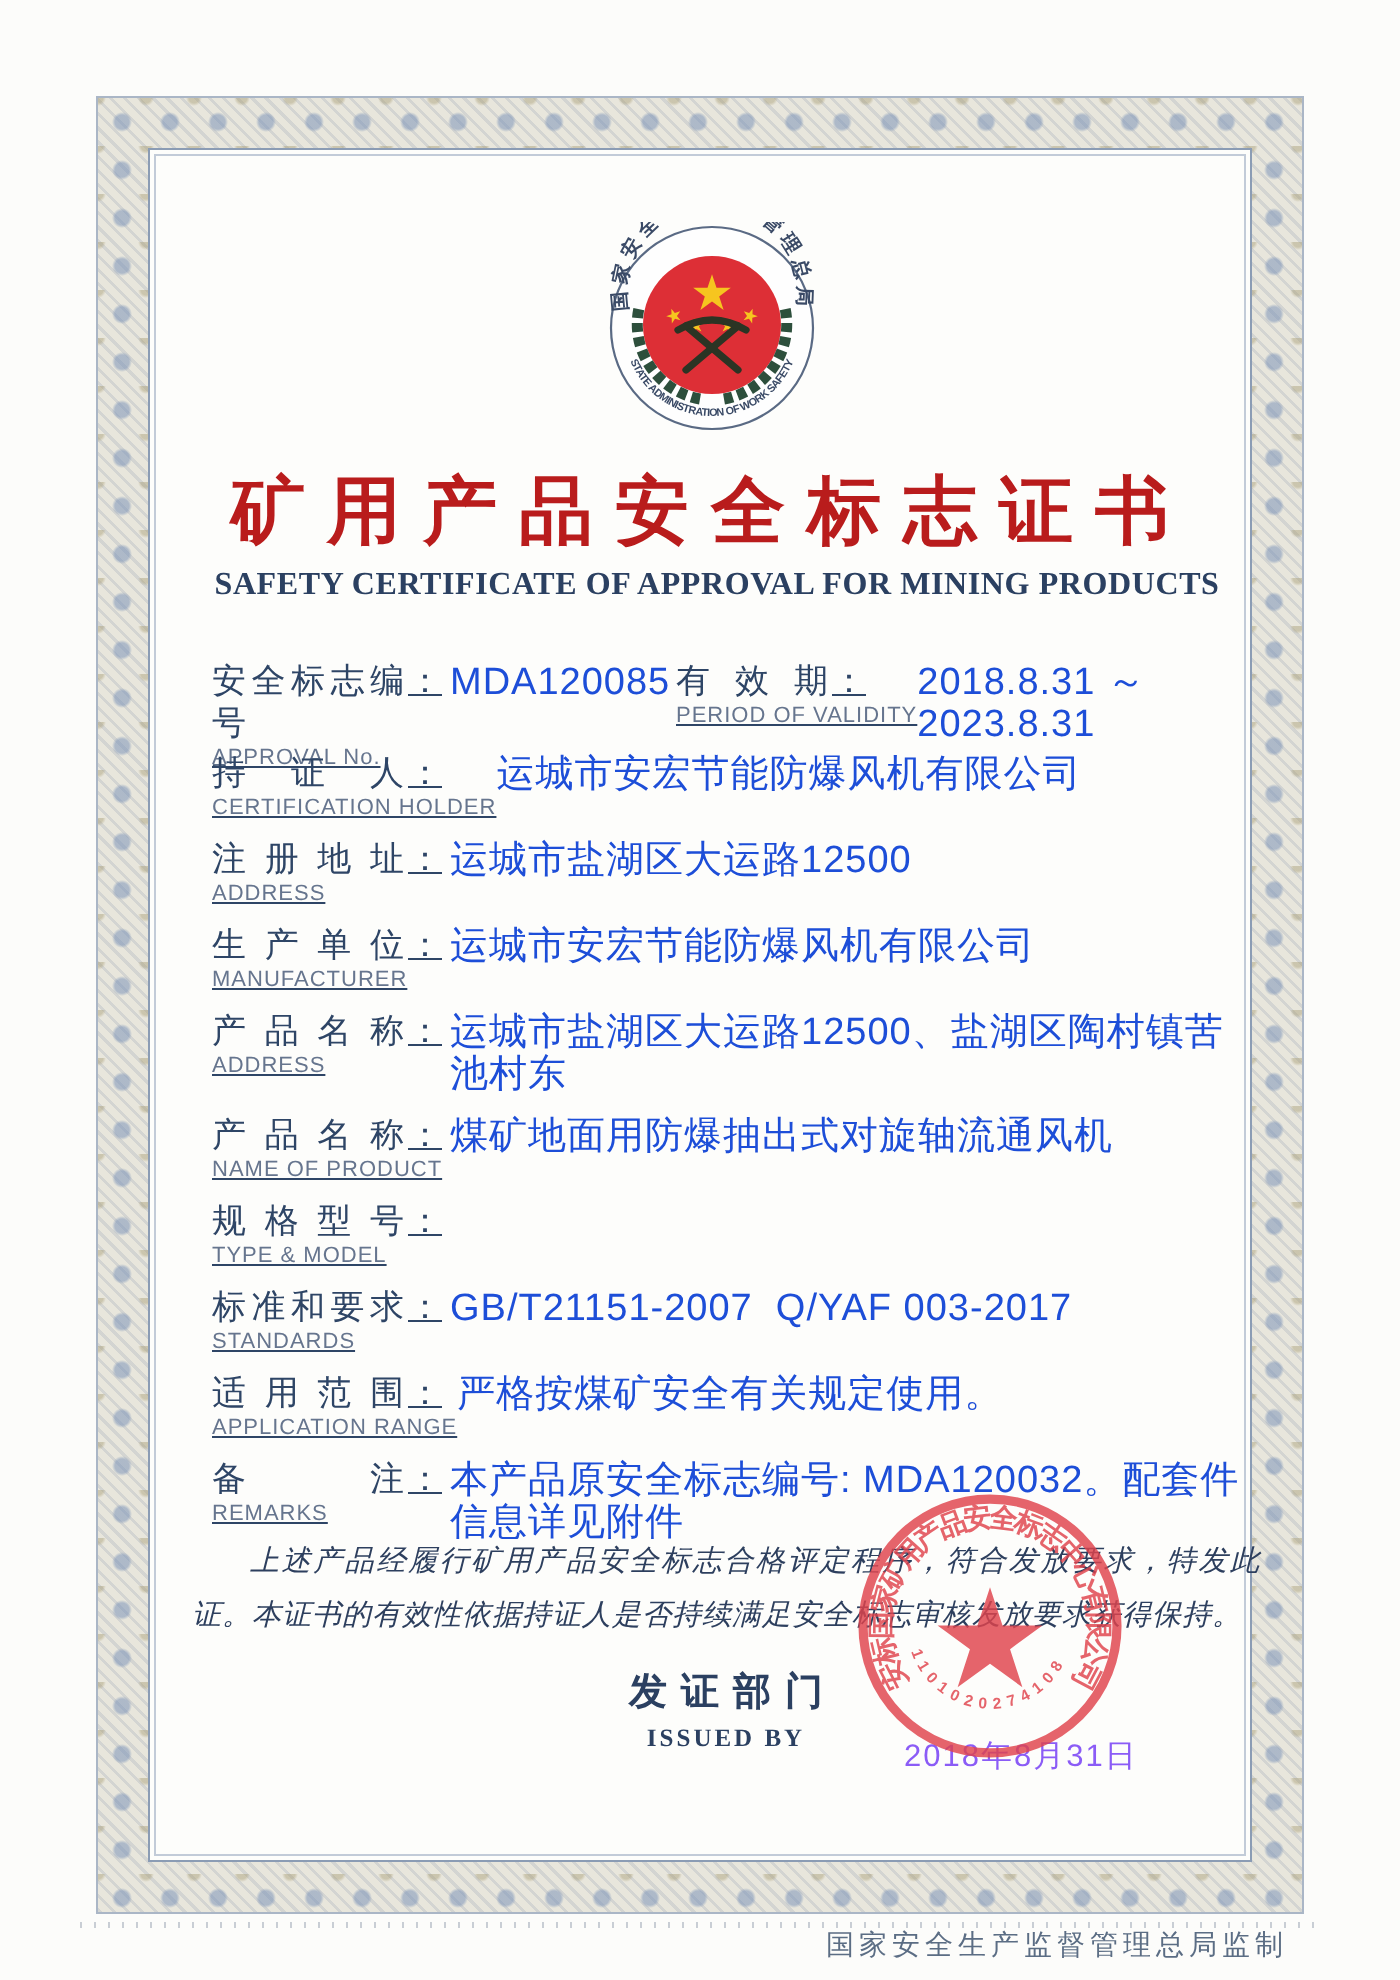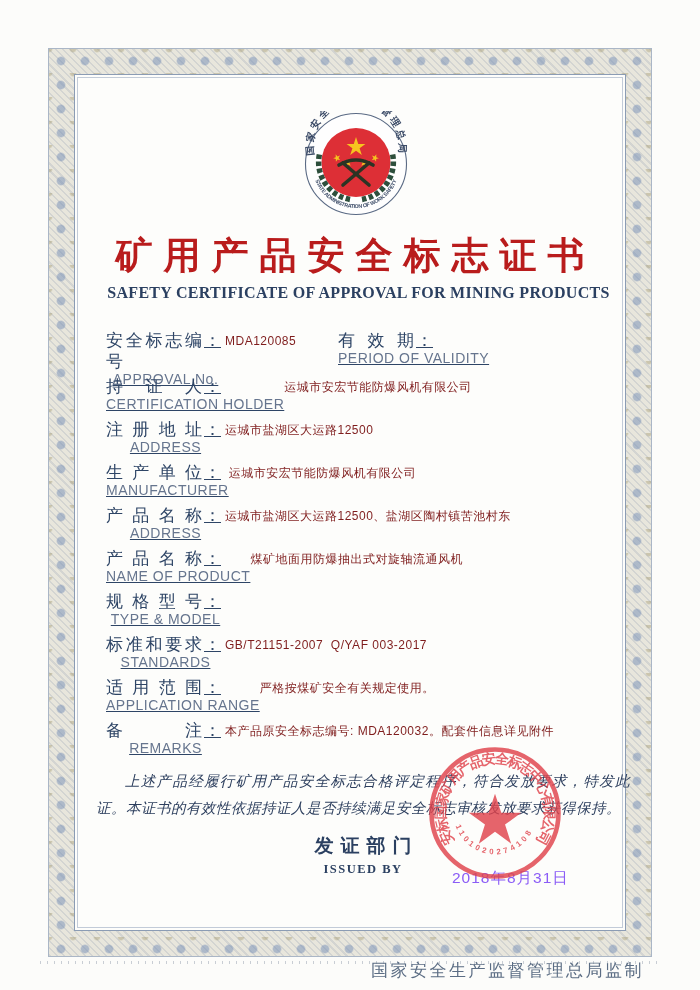--- a/index.html
+++ b/index.html
@@ -51,24 +51,24 @@
   .meta-validity { position:absolute; left:232px; top:0; }
   .fgroup { display:flex; align-items:flex-start; }
   .lblcol { flex:0 0 auto;text-decoration:underline; }
   .lbl {
     display:inline-block; width:96px; font-size:17px; color:#2e4566;
     text-align:justify; text-align-last:justify; vertical-align:top; line-height:21px;
   }
   .lbl-narrow { width:76px; }
   .colon { font-size:17px; line-height:21px; margin:0 4px 0 2px; color:#2e4566; }
   .en {
-    font-size:14px; color:#66758e; letter-spacing:0.5px; line-height:12px; margin-top:1px;text-align:center;
+    font-size:11px; color:#66758e; letter-spacing:0.5px; line-height:12px; margin-top:1px;
   }
   .val {
-    font-size:12px; color:#7f1d1d; line-height:21px; white-space:pre-wrap;
+    font-size:19px; color:#1d4ed8; line-height:21px; white-space:pre-wrap;
     letter-spacing:0.5px; padding-top:1px;
   }
   .fields { position:absolute; top:376px; left:106px; width:524px; }
   .frow { margin-bottom:9px; }
 
   .statement {
     position:absolute; top:768px; left:96px; width:534px;
     font-size:14.5px; line-height:27px; color:#2d3f5e;
     text-indent:2em; text-align:justify; letter-spacing:0.5px;font-style:italic;
   }
@@ -79,21 +79,21 @@
                font-family:"Liberation Serif","DejaVu Serif",serif; }
   .issue-date {
     position:absolute; top:868px; left:452px; font-size:15.5px; letter-spacing:1px; color:#8b5cf6;
   }
 
   .stamp { position:absolute; left:426px; top:744px; width:138px; height:138px; opacity:0.82; }
   .stamp svg { width:100%; height:100%; }
 
   .imprint {
     position:absolute; right:56px; bottom:8px;
-    font-size:17px; letter-spacing:2.5px; color:#5b6d84;
+    font-size:14px; letter-spacing:2.5px; color:#5b6d84;
   }
 </style>
 </head>
 <body>
 
 <div class="page">
 
   <div class="frame">
     <div class="frame-inner"></div>
   </div>
@@ -159,20 +159,21 @@
       </div>
     </div>
     <div class="meta-validity">
       <div class="fgroup">
         <div class="lblcol">
           <div>
             <span class="lbl lbl-narrow">有效期</span><span class="colon">：</span>
           </div>
           <div class="en">PERIOD OF VALIDITY</div>
         </div>
+        <div class="val">2018.8.31 ～2023.8.31</div>
       </div>
     </div>
   </div>
 
   <div class="fields">
 
     <div class="frow">
       <div class="fgroup">
         <div class="lblcol">
           <div><span class="lbl">持证人</span><span class="colon">：</span></div>

